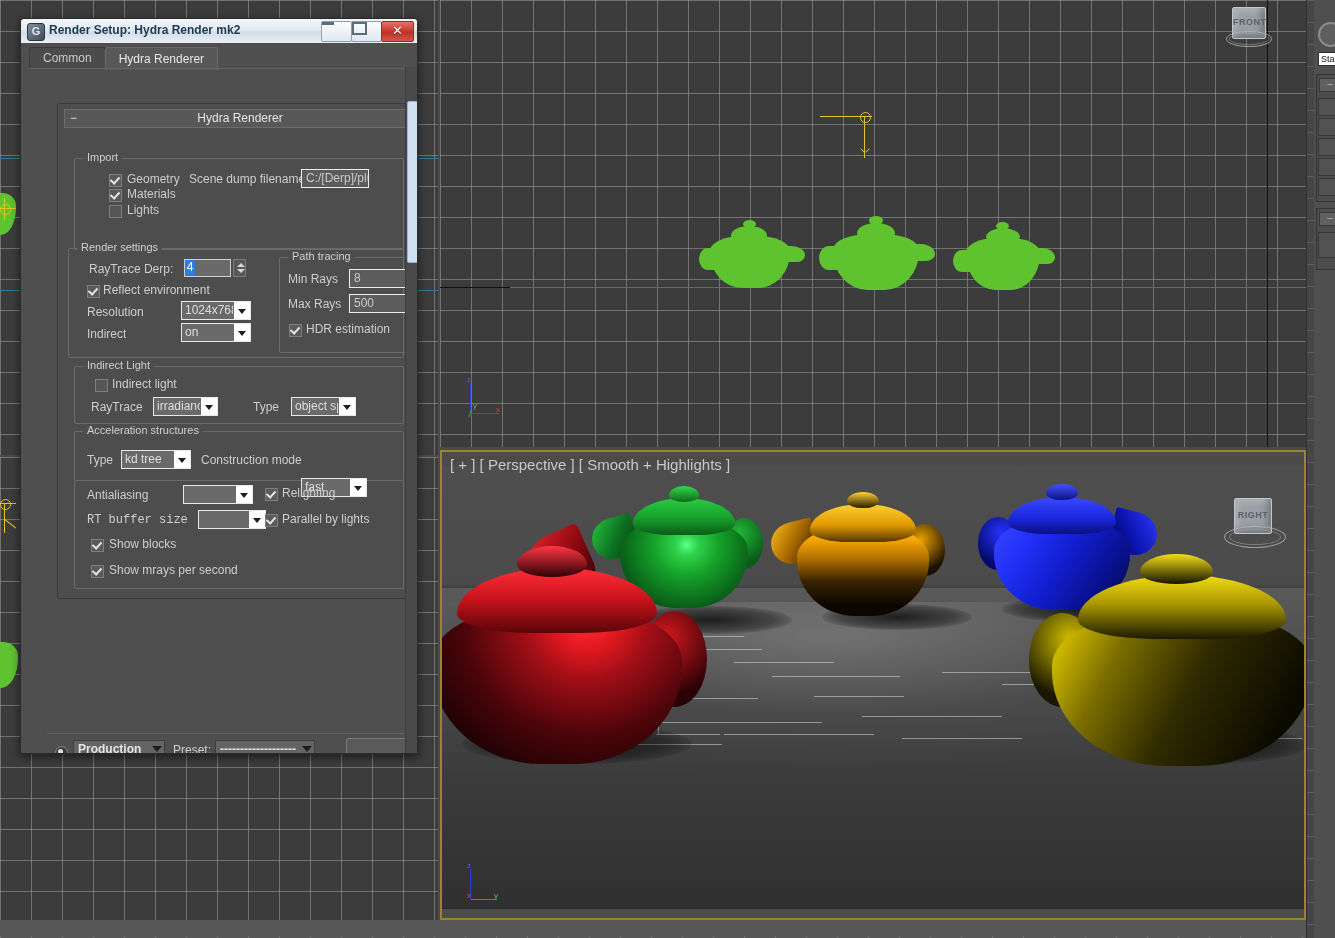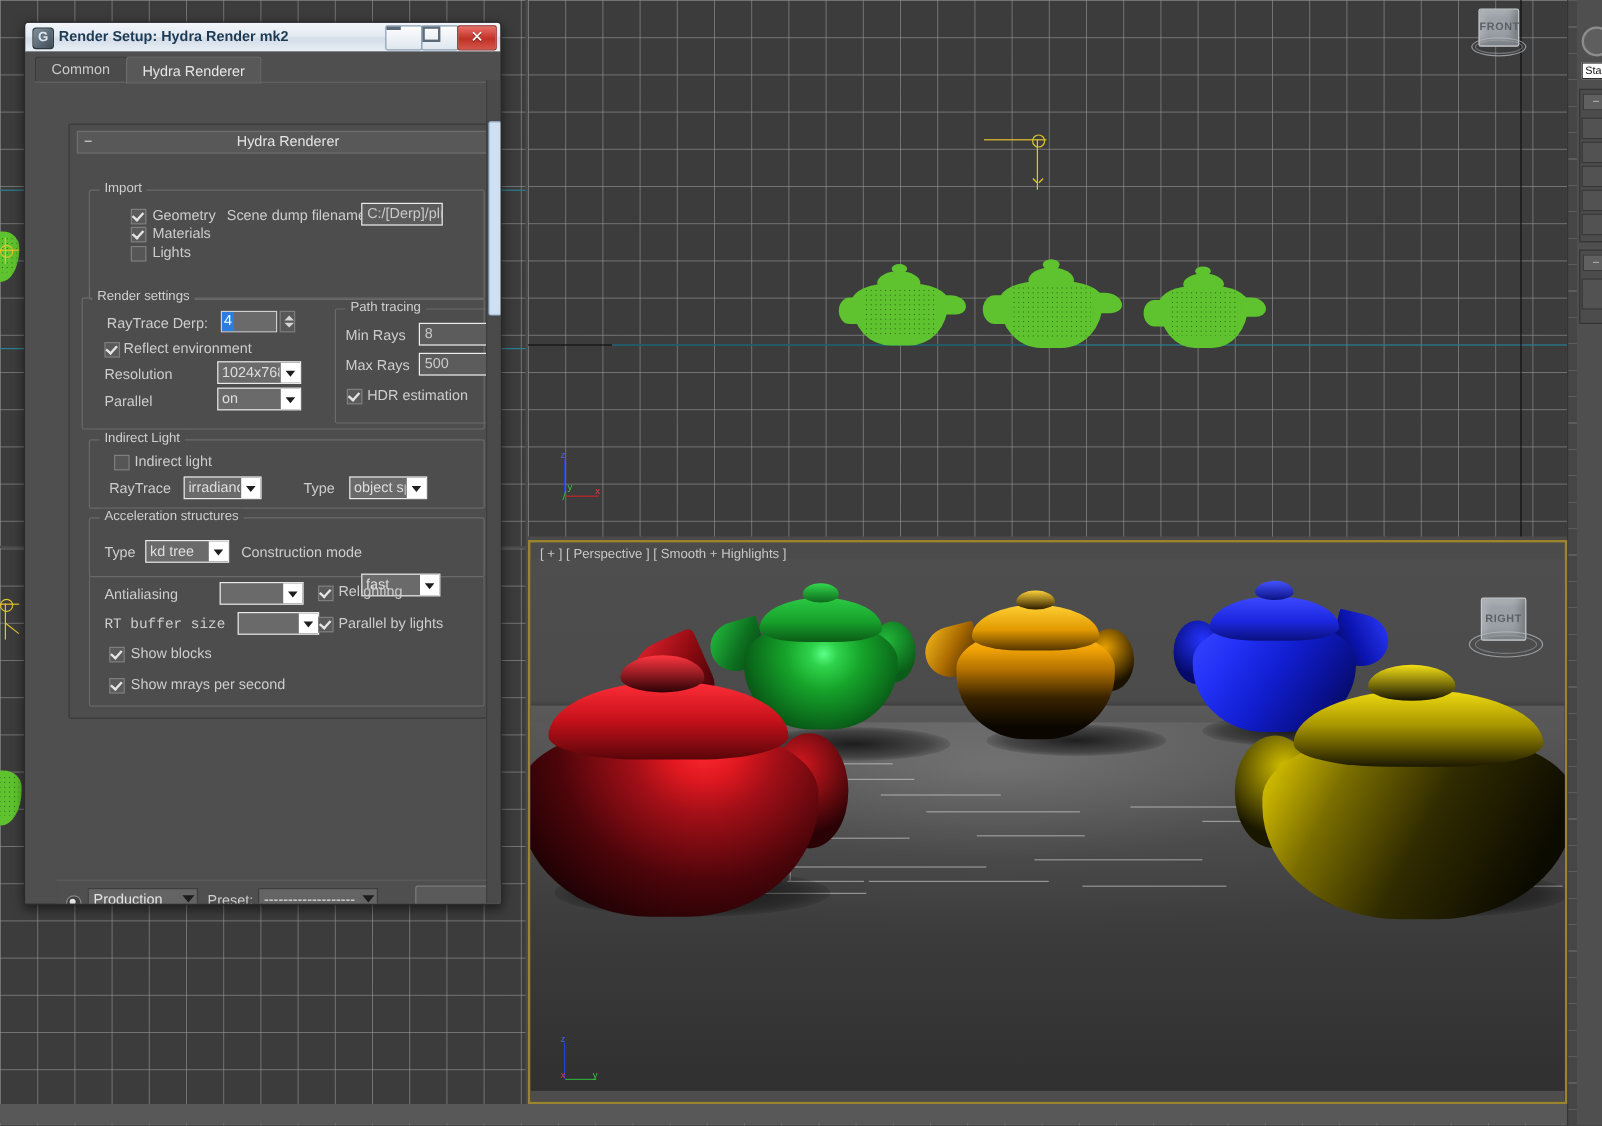--- a/index.html
+++ b/index.html
@@ -62,21 +62,21 @@
   .vc-cube span{position:absolute;left:0;right:0;top:9px;text-align:center;font-size:9px;
       color:#5c6166;letter-spacing:.5px;font-weight:bold;}
   .vc-ring{position:absolute;left:0;top:26px;width:44px;height:14px;border:1px solid #b6babd;
       border-radius:50%;opacity:.75;}
   .vc-ring2{position:absolute;left:3px;top:28px;width:38px;height:10px;border:1px solid #9ea2a6;
       border-radius:50%;opacity:.55;}
 
   
   #vp-persp{position:absolute;left:440px;top:450px;width:866px;height:470px;
       border:2px solid #9a8430;box-sizing:border-box;background:#4b4b4b;overflow:hidden;}
-  #vp-persp-label{position:absolute;left:8px;top:4px;font-size:11px;color:#c8c8c8;z-index:40;}
+  #vp-persp-label{position:absolute;left:8px;top:4px;font-size:15px;color:#c8c8c8;z-index:40;}
   #render-stage{position:absolute;left:0;top:14px;right:0;bottom:0;overflow:hidden;
       background:linear-gradient(to bottom,#4e4e4e 0%,#4b4b4b 26%,#3f3f3f 27%,#2f2f2f 100%);}
   #floor{position:absolute;left:0;top:27%;right:0;bottom:10px;
       background:linear-gradient(to bottom,#5a5a5a 0%,#4c4c4c 22%,#3b3b3b 60%,#303030 100%);}
   #floor-sheen{position:absolute;left:-10%;top:30%;width:120%;height:40%;
       background:radial-gradient(ellipse at 46% 20%, rgba(190,190,190,.30) 0%, rgba(120,120,120,.10) 38%, transparent 68%);}
   .floorline{position:absolute;height:1px;background:rgba(215,215,215,.55);}
   .floorline.v{width:1px;background:rgba(215,215,215,.45);}
   #persp-bottombar{position:absolute;left:0;bottom:0;width:100%;height:9px;background:#4d4d4d;}
 
@@ -161,21 +161,21 @@
   .combo .ctext{position:absolute;left:3px;top:0;right:17px;font-size:12px;line-height:17px;color:#dedede;
       white-space:nowrap;overflow:hidden;}
   .combo .carrow{position:absolute;right:0;top:0;bottom:0;width:16px;background:#fff;}
   .combo .carrow:after{content:"";position:absolute;left:4px;top:7px;width:0;height:0;
       border-left:4px solid transparent;border-right:4px solid transparent;border-top:5px solid #1e1e1e;}
   .combo.empty .ctext{color:transparent;}
 
   
   .combo2{position:absolute;border:1px solid #3e3e3e;background:#646464;box-sizing:border-box;overflow:hidden;}
   .combo2 .ctext{position:absolute;left:4px;top:0;right:18px;font-size:12px;line-height:17px;color:#e4e4e4;
-      white-space:nowrap;overflow:hidden;}
+      white-space:nowrap;overflow:hidden;font-weight:bold;}
   .combo2 .carrow{position:absolute;right:2px;top:5px;width:0;height:0;
       border-left:5px solid transparent;border-right:5px solid transparent;border-top:6px solid #1d1d1d;}
 
   
   #cmdbar{position:absolute;left:26px;top:690px;width:384px;height:54px;background:#4f4f4f;
       border-top:1px solid #5e5e5e;}
   #render-btn{position:absolute;left:325px;top:695px;width:79px;height:46px;background:#5a5a5a;
       border:1px solid #7b7b7b;border-radius:2px;color:#dcdcdc;font-size:12px;
       display:flex;align-items:center;justify-content:center;}
 
@@ -453,21 +453,21 @@
 
         <div class="cb on" style="left:18px;top:36px;"></div>
         <div class="lbl" style="left:34px;top:34px;">Reflect environment</div>
 
         <div class="lbl" style="left:18px;top:56px;">Resolution</div>
         <div class="combo" style="left:112px;top:52px;width:70px;height:19px;">
           <div class="ctext">1024x768</div>
           <div class="carrow"></div>
         </div>
 
-        <div class="lbl" style="left:18px;top:78px;">Parallel</div>
+        <div class="lbl" style="left:18px;top:78px;">Indirect</div>
         <div class="combo" style="left:112px;top:74px;width:70px;height:19px;">
           <div class="ctext">on</div>
           <div class="carrow"></div>
         </div>
 
         <div class="group" style="left:210px;top:8px;width:128px;height:94px;padding-left:44px;">
           <div class="glabel">Path tracing</div>
           <div class="lbl" style="left:8px;top:14px;">Min Rays</div>
           <div class="tfield" style="left:69px;top:11px;width:58px;height:19px;">8</div>
           <div class="lbl" style="left:8px;top:39px;">Max Rays</div>

